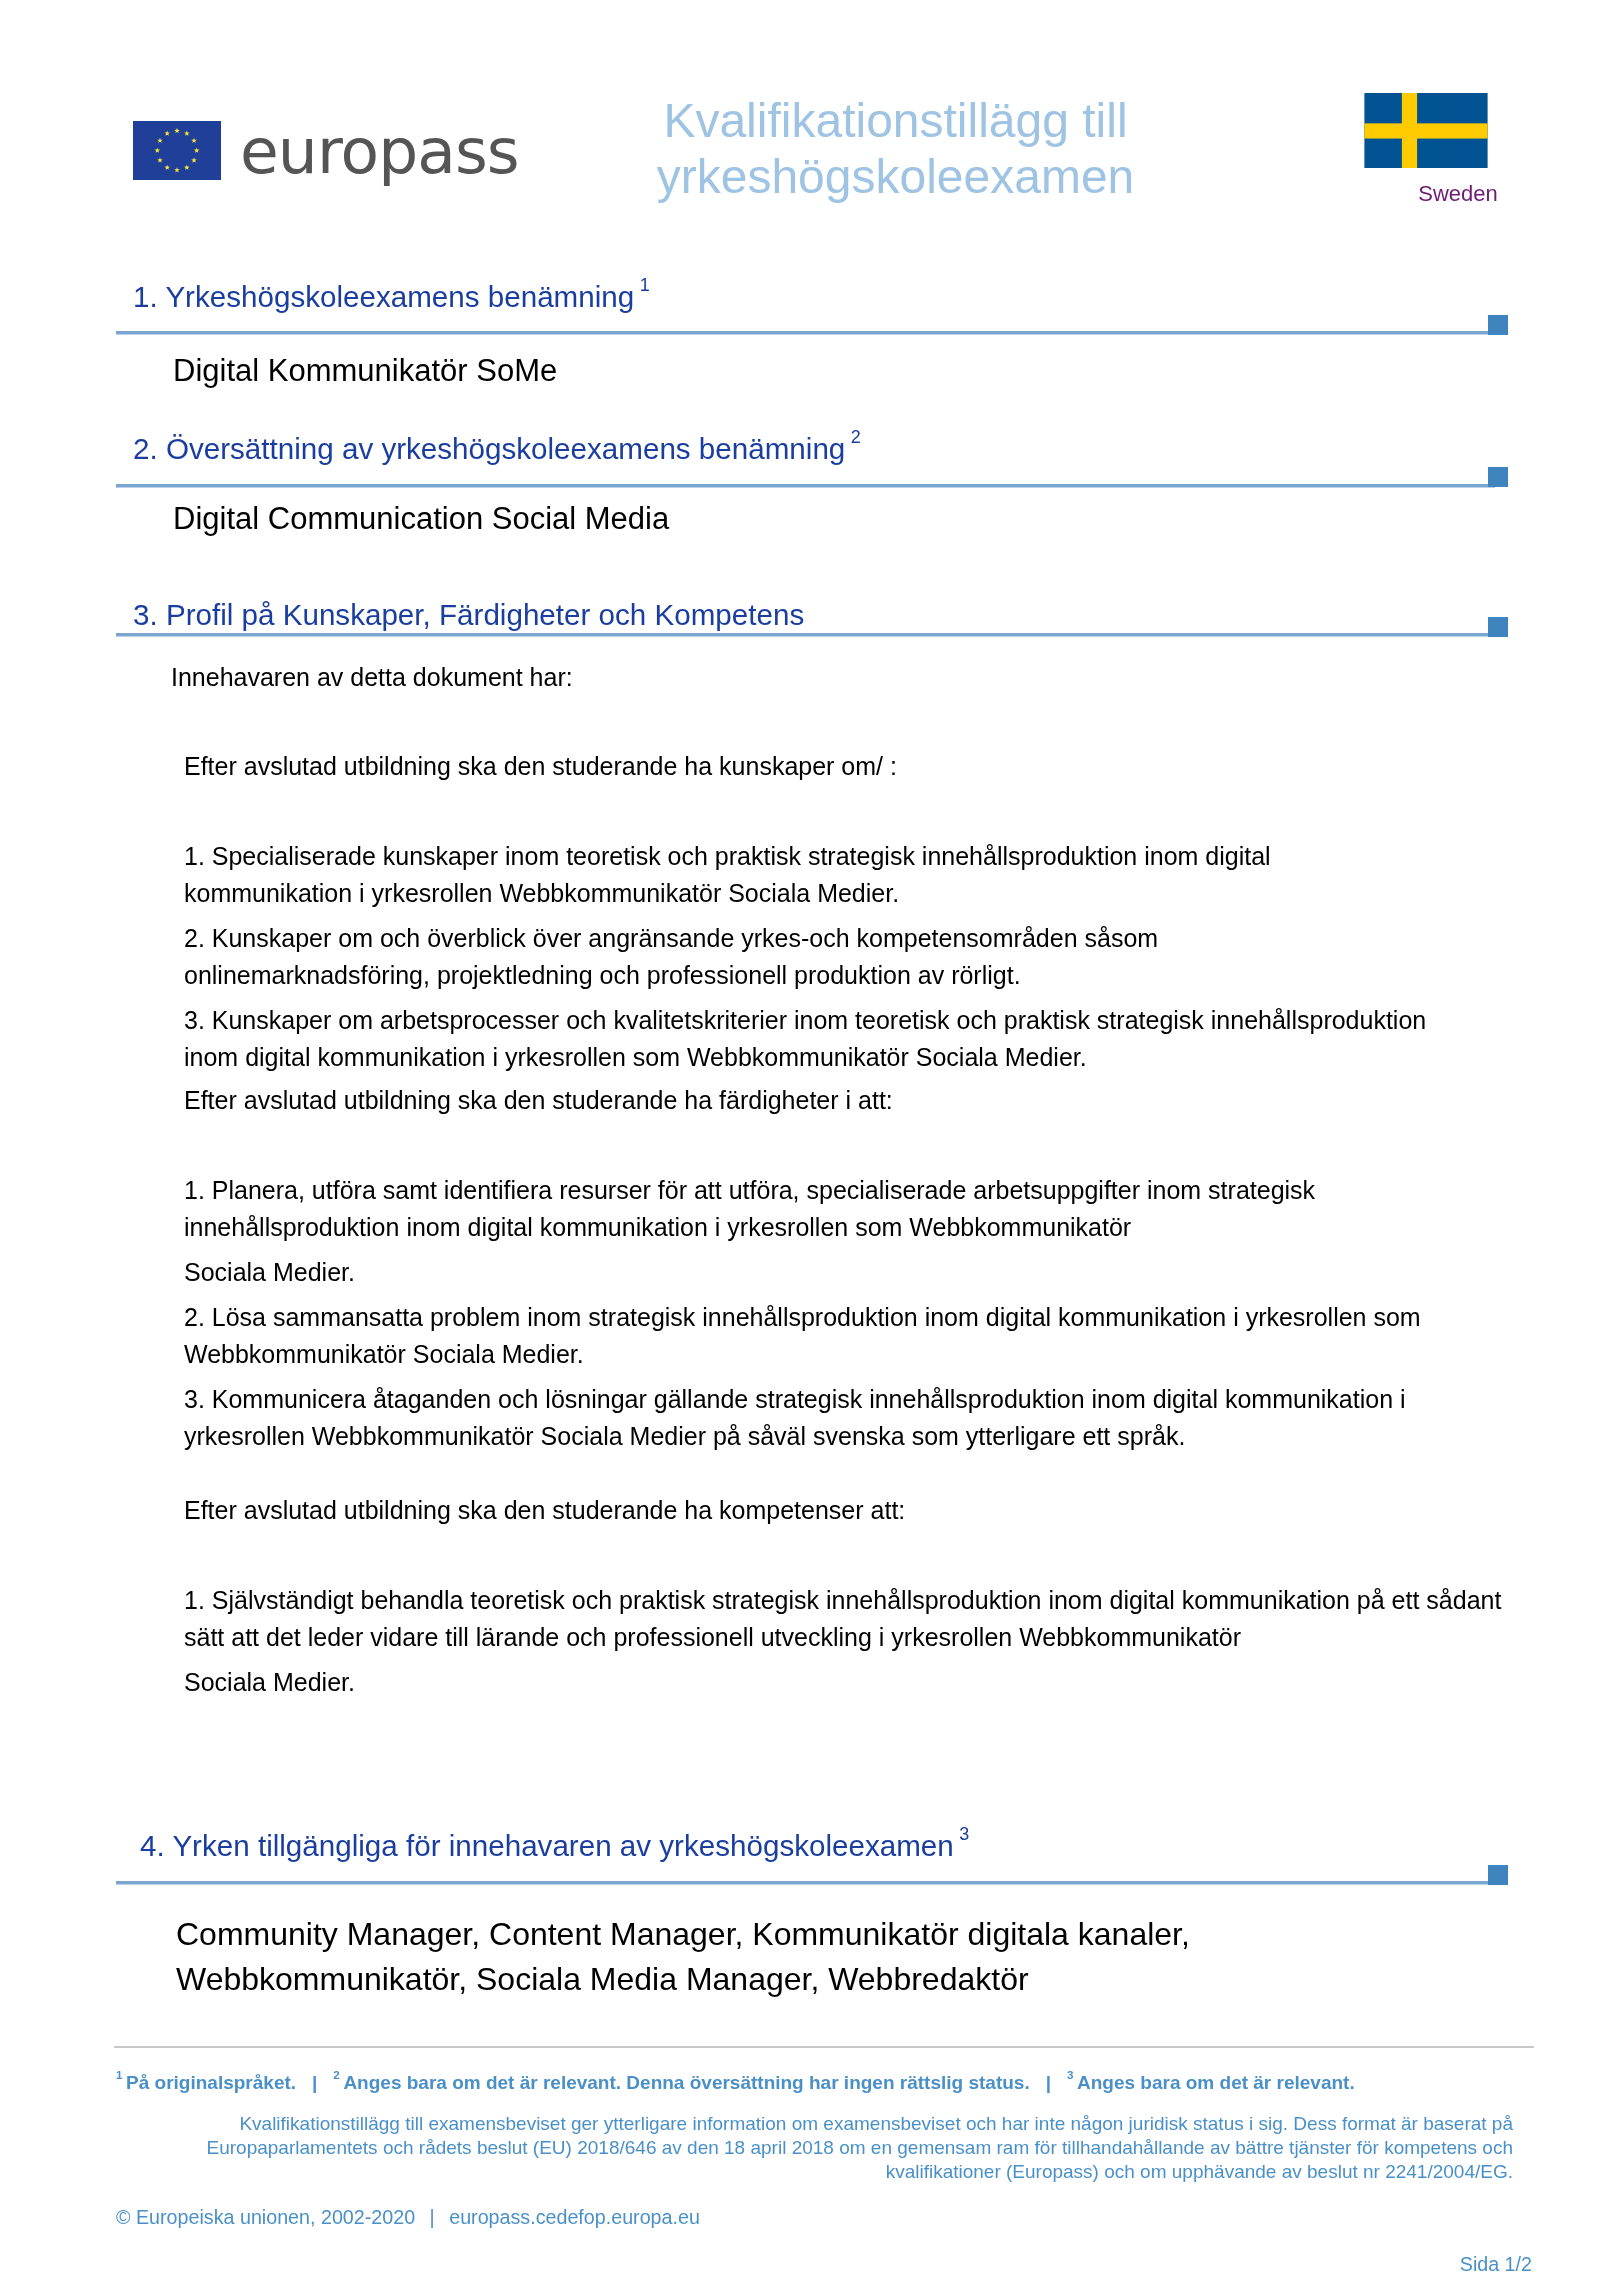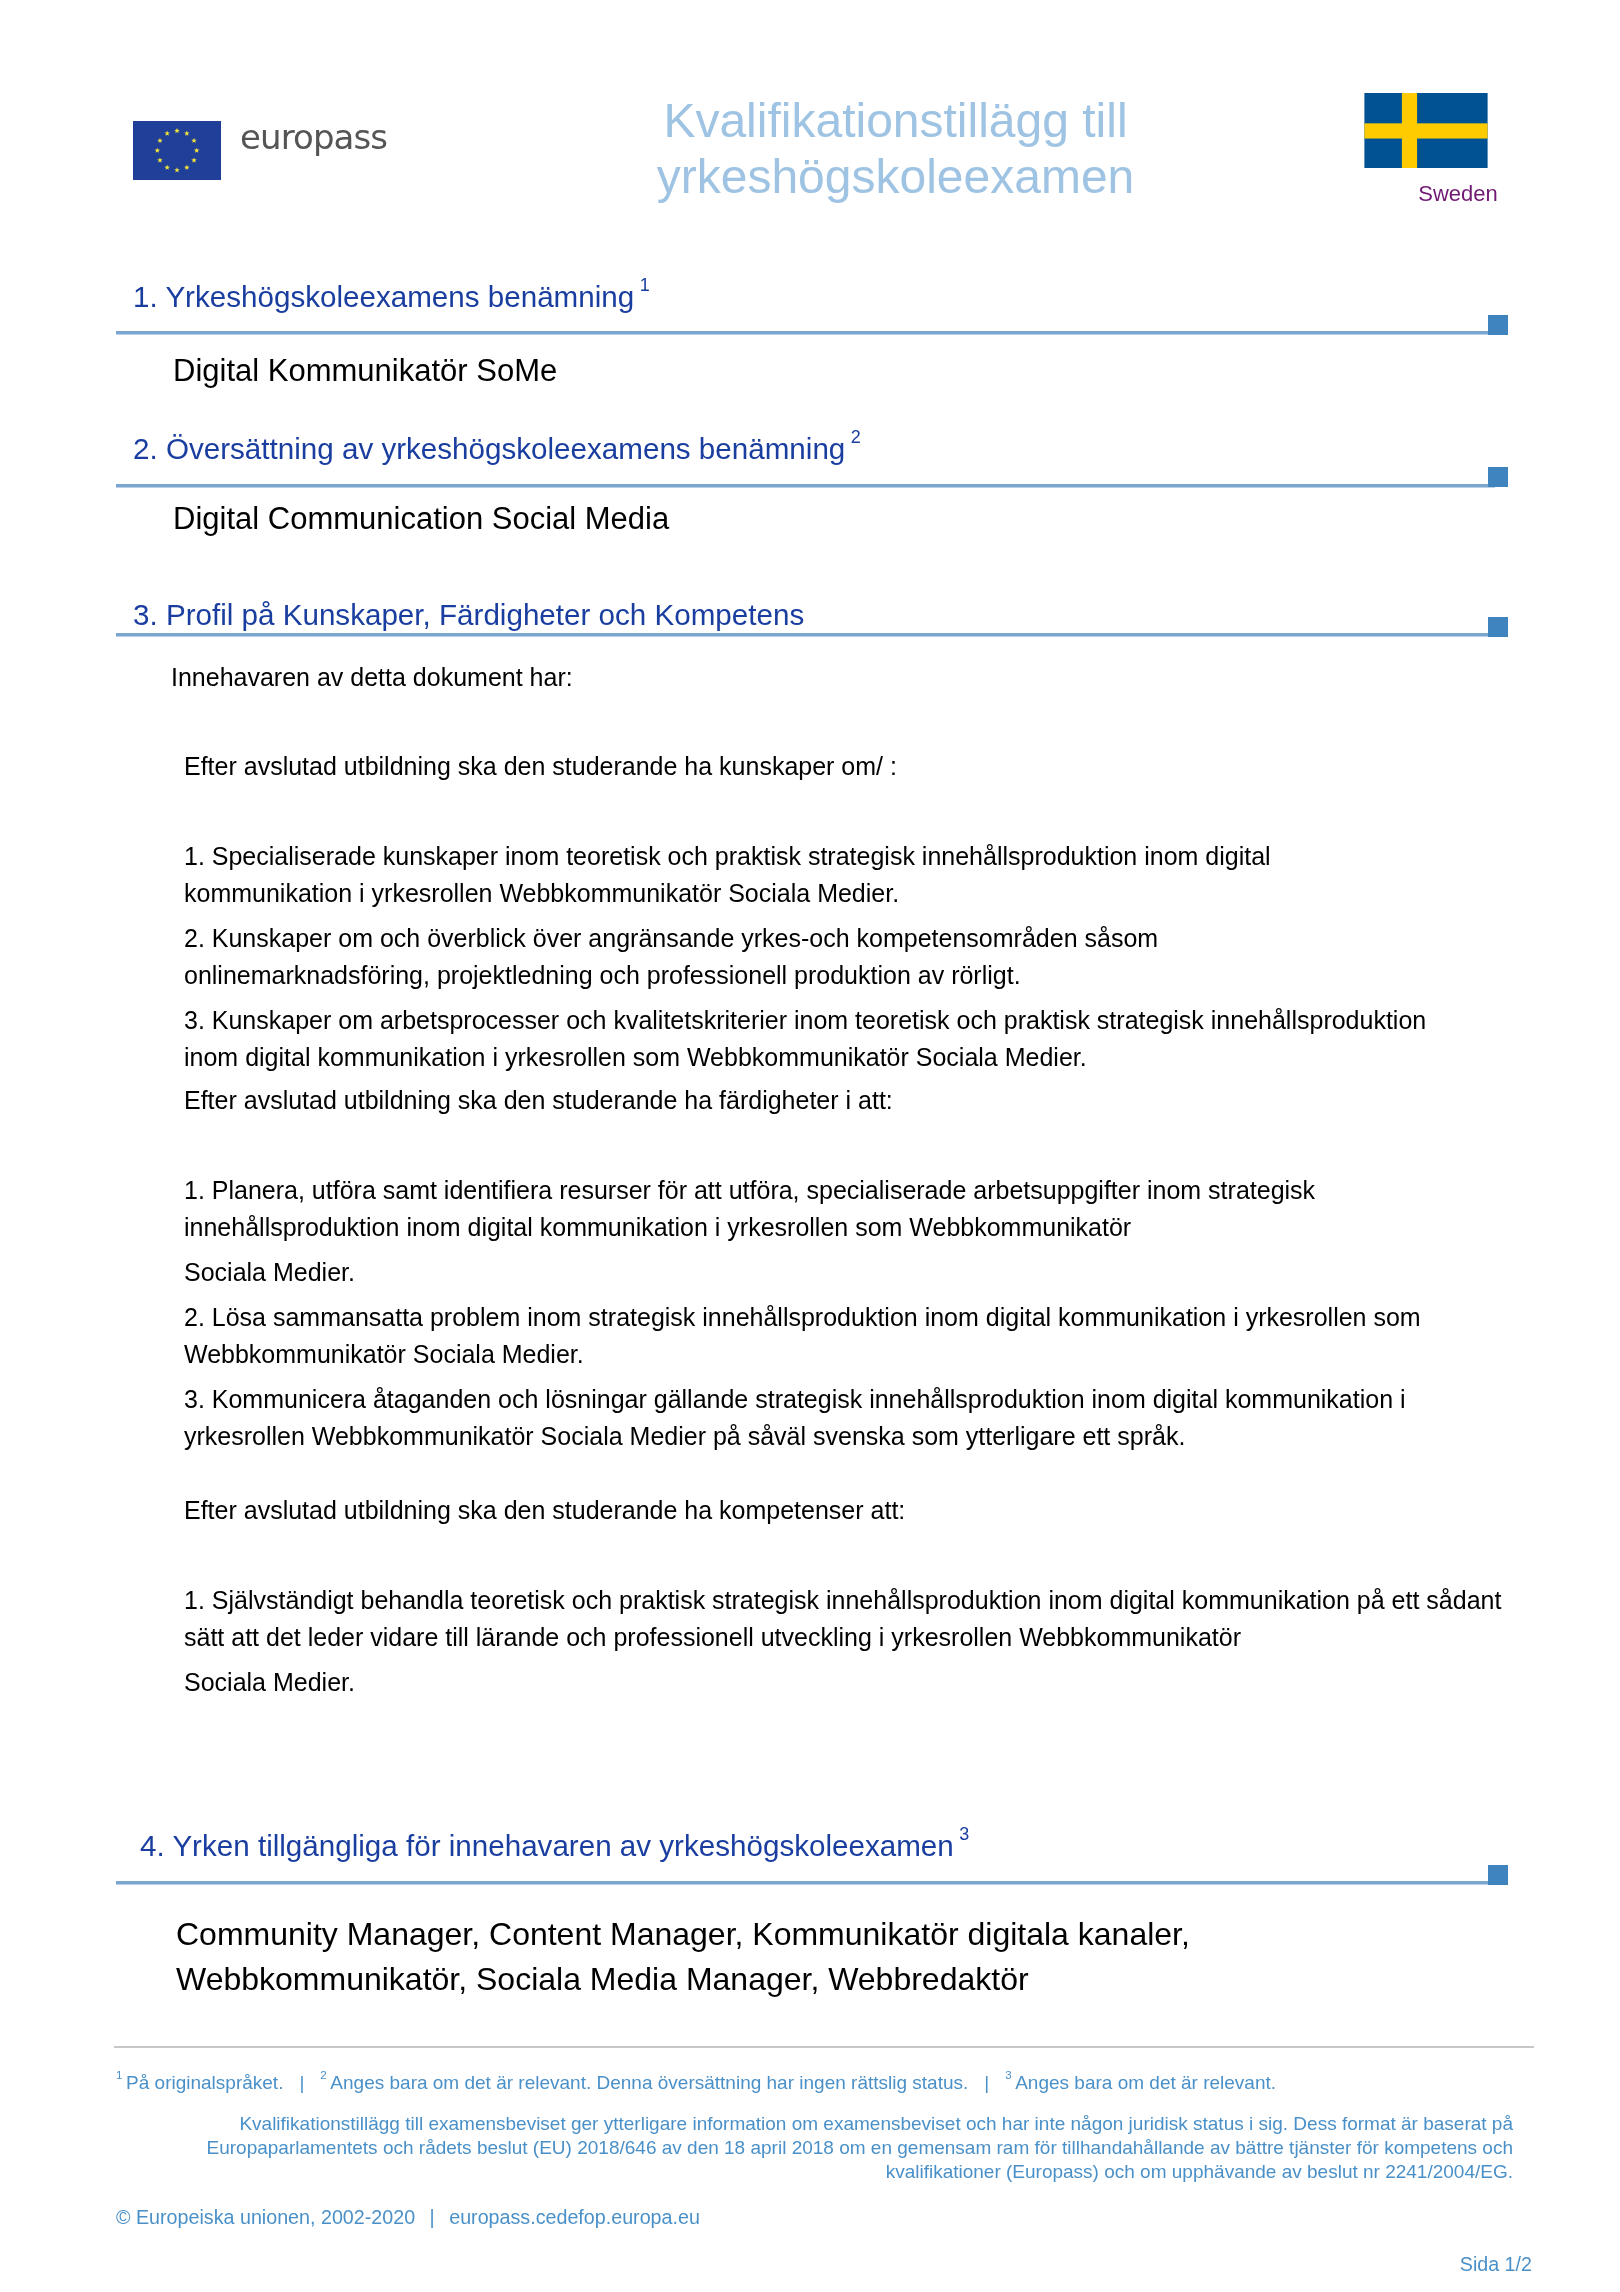--- a/index.html
+++ b/index.html
@@ -3,21 +3,21 @@
 <meta charset="utf-8">
 <style>
   html, body { margin: 0; padding: 0; background: #ffffff; }
   body { width: 1620px; height: 2293px; position: relative; overflow: hidden;
          font-family: "Liberation Sans", sans-serif; color: #000; }
 
   
   .eu-flag { position: absolute; left: 133px; top: 121px; width: 88px; height: 59px; background: #1f3f99; }
   .eu-flag svg { width: 100%; height: 100%; display: block; }
   .brand { position: absolute; left: 240px; top: 120px; font-family: "DejaVu Sans", sans-serif;
-           font-size: 34px; color: #555555; letter-spacing: -0.9px; line-height: 1; }
+           font-size: 63px; color: #555555; letter-spacing: -0.9px; line-height: 1; }
   .doc-title { position: absolute; left: 555px; top: 93px; width: 681px; text-align: center;
                font-size: 48px; line-height: 56px; color: #9ec3e3; }
   .se-flag { position: absolute; left: 1364px; top: 93px; width: 124px; height: 75px; }
   .se-flag svg { width: 100%; height: 100%; display: block; }
   .country { position: absolute; left: 1396px; top: 181px; width: 124px; text-align: center;
              font-size: 22px; color: #701a75; }
 
   
   .sec-head { position: absolute; left: 133px; font-size: 29.6px; color: #1a3ea0; line-height: 1; }
   .sec-head sup { font-size: 18px; position: relative; top: -5.4px; margin-left: 5.4px; }
@@ -29,21 +29,21 @@
 
   
   .body-text { position: absolute; left: 176px; width: 1325px; font-size: 25px; line-height: 37px; color: #000; }
   .body-text p { margin: 8px; }
   .intro { position: absolute; left: 171px; top: 663px; font-size: 25px; }
 
   .occupations { position: absolute; left: 176px; top: 1912px; width: 1254px; font-size: 32px; line-height: 45px; }
 
   
   .footer-rule { position: absolute; left: 114px; top: 2046px; width: 1420px; height: 1.8px; background: #c8c8c8; }
-  .footnotes { position: absolute; left: 116px; top: 2071px; font-size: 19px; color: #4a90c8; }
+  .footnotes { position: absolute; left: 116px; top: 2071px; font-size: 19px; color: #4a90c8; font-weight: bold; }
   .footnotes sup { font-size: 11.6px; position: relative; top: -2.7px; margin-right: 3.6px; }
   .footnotes .sep { margin: 0 10.7px; }
   .disclaimer { position: absolute; left: 116px; top: 2112px; width: 1397px; font-size: 19px;
                 line-height: 24px; color: #4a90c8; text-align: right; }
   .copyright { position: absolute; left: 116px; top: 2206px; font-size: 19.7px; color: #4a90c8; }
   .page-num { position: absolute; left: 1451px; top: 2206px; width: 81px; text-align: right; font-size: 19.7px; color: #4a90c8; margin-top: 47px; }
 </style>
 </head>
 <body>
 

